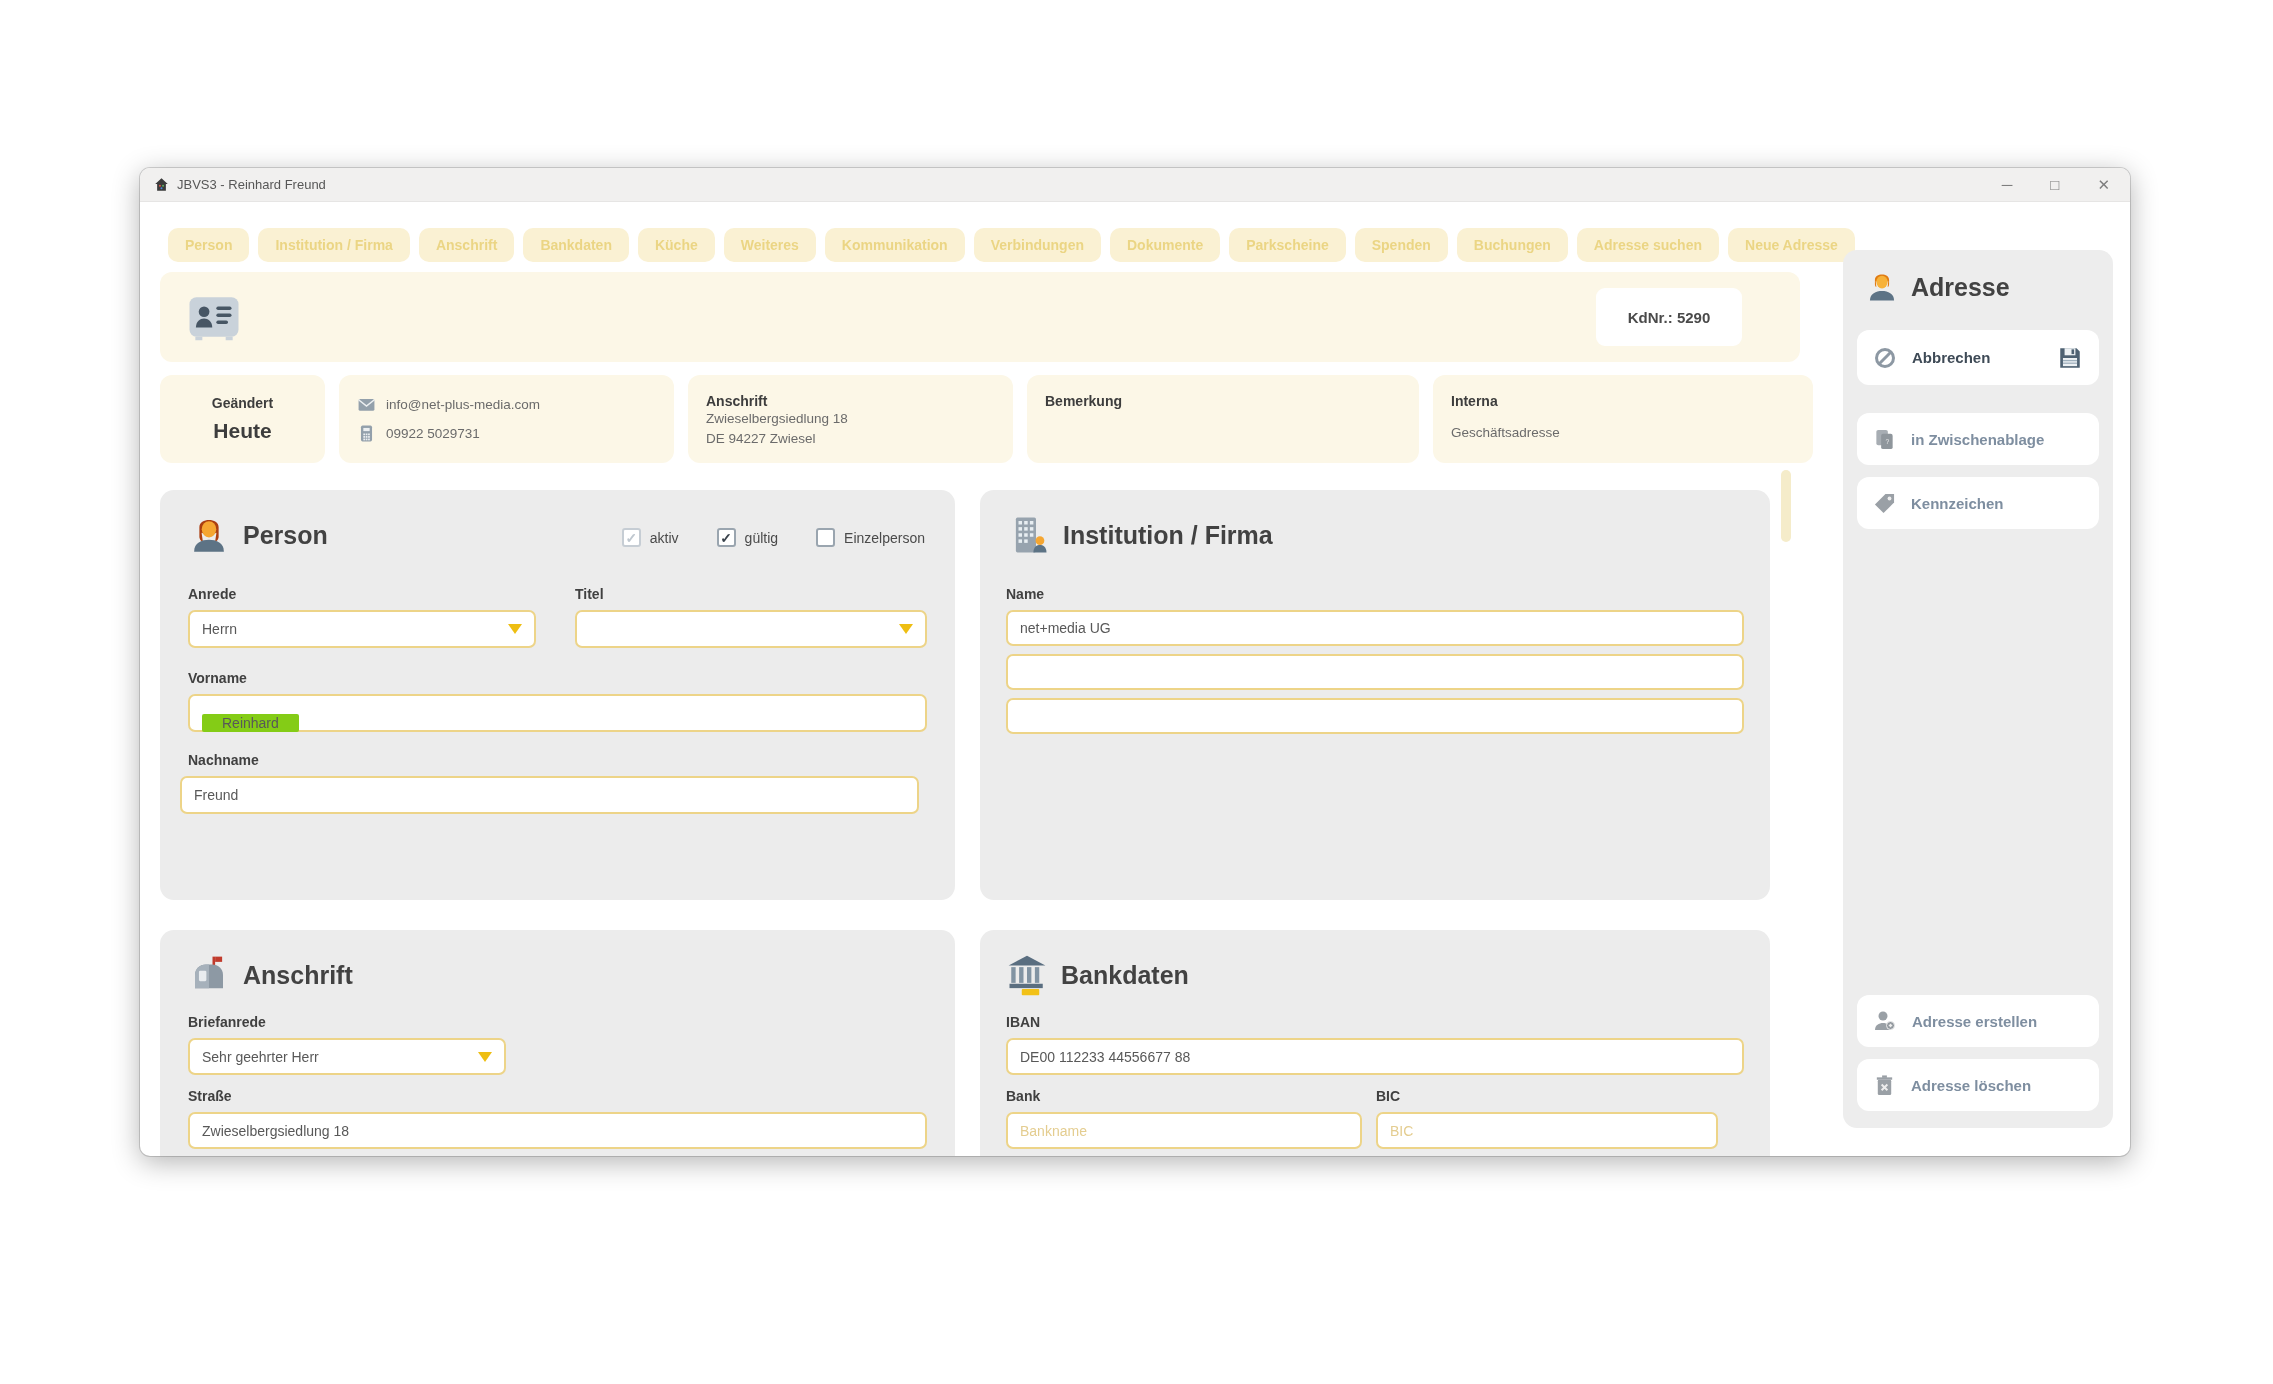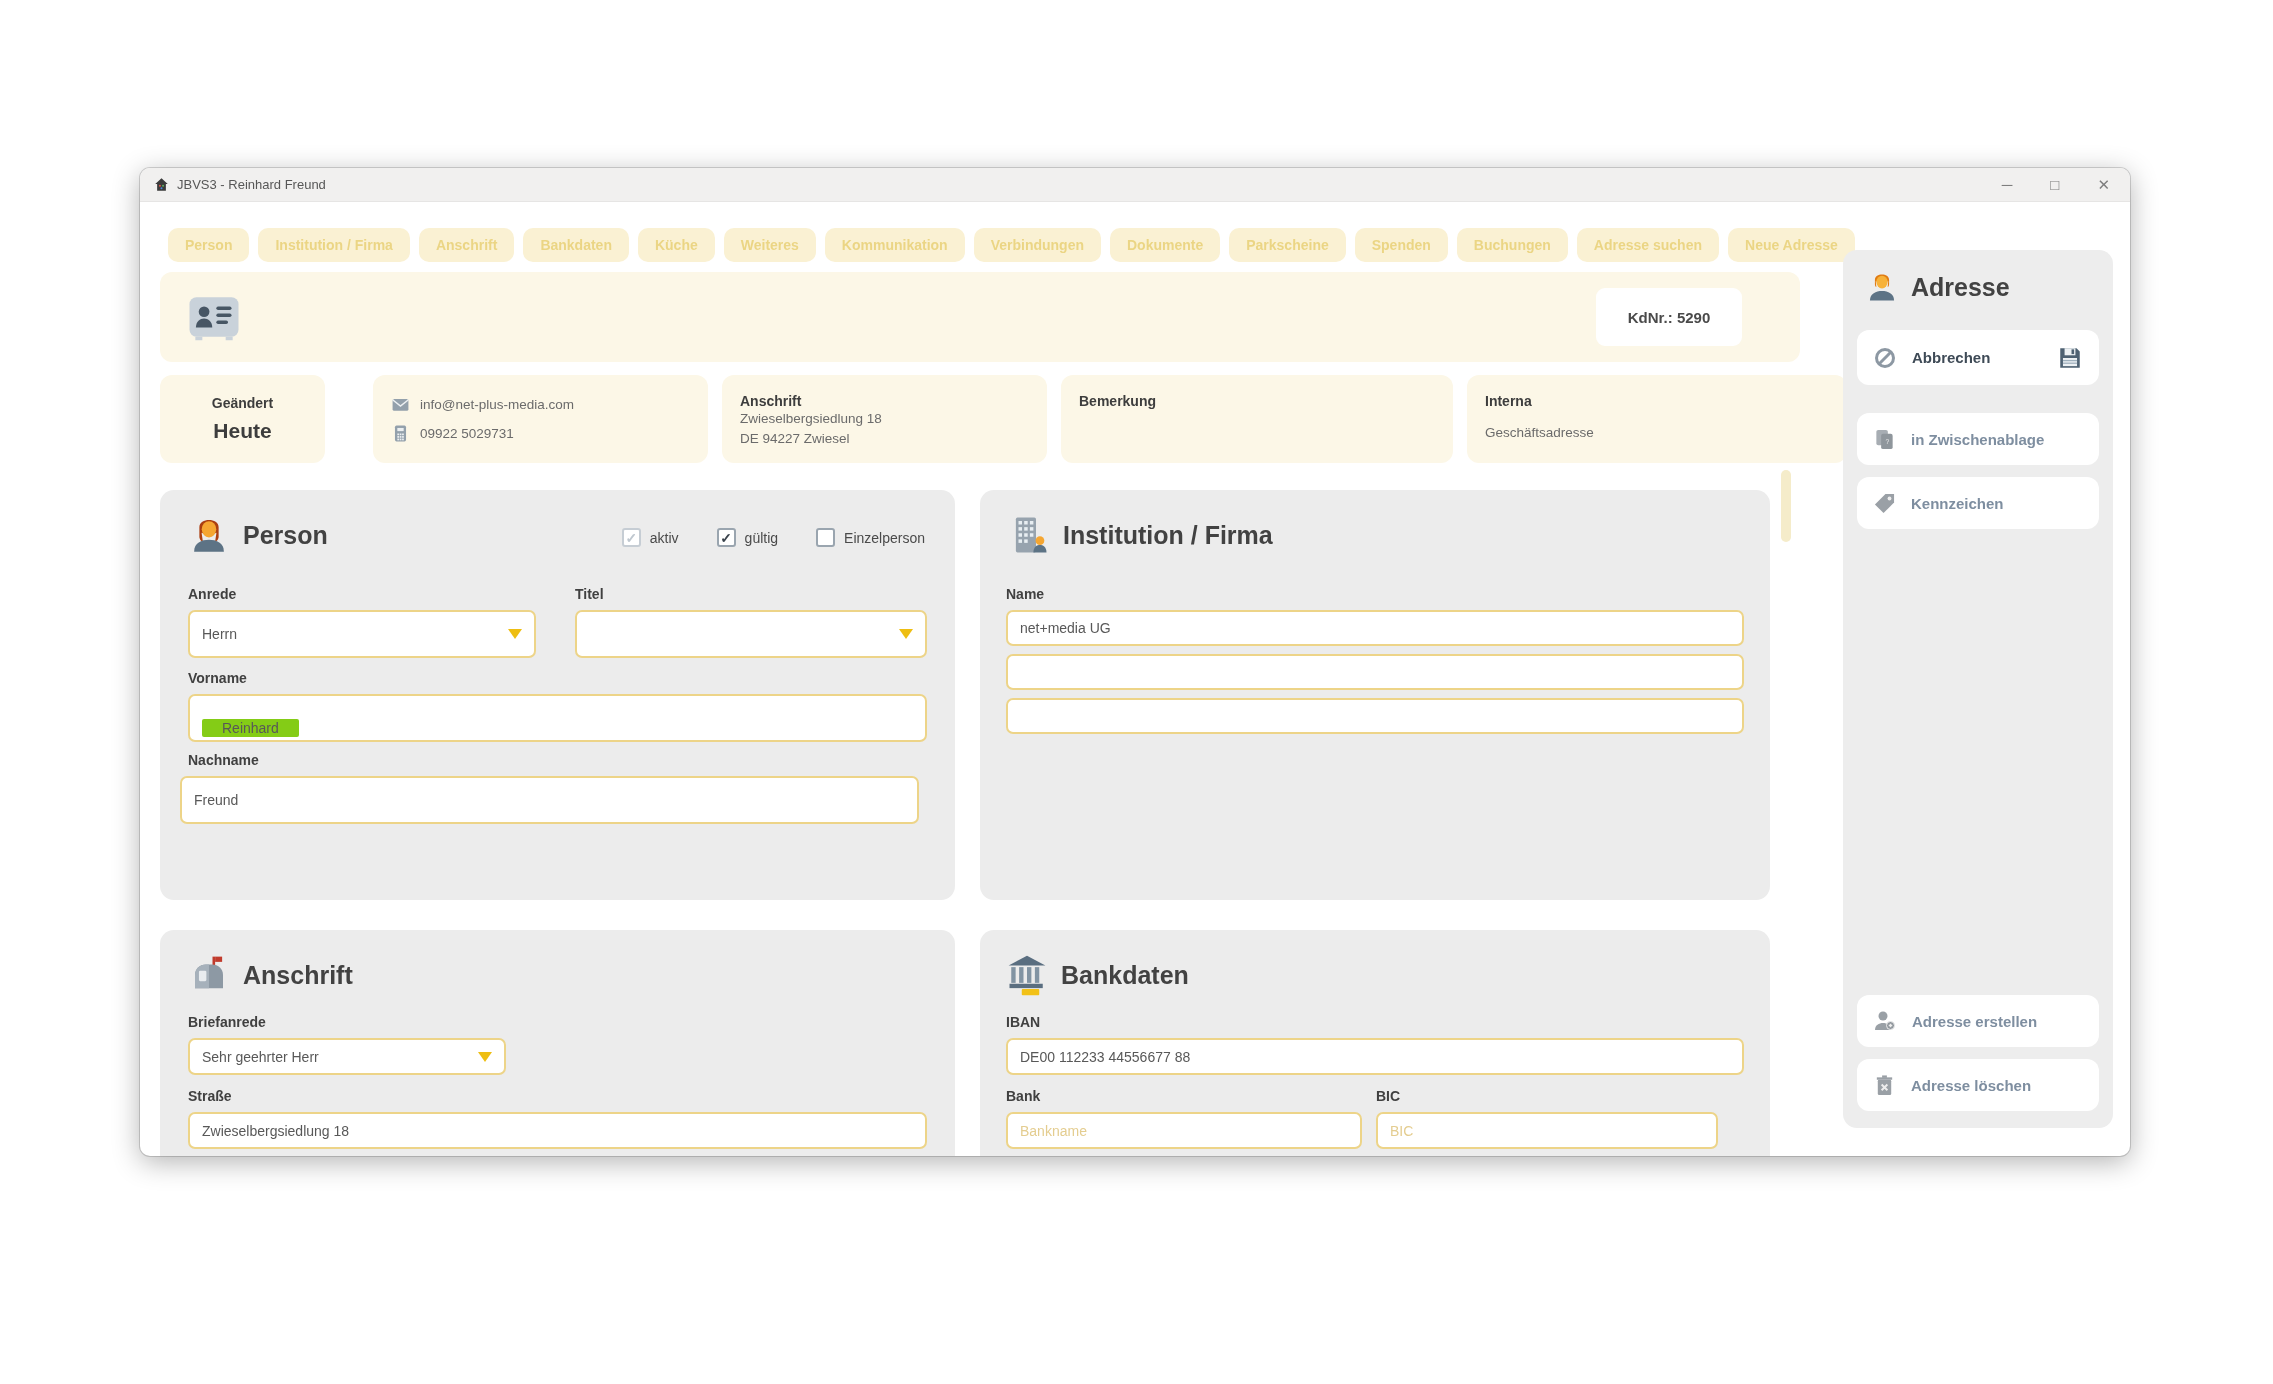--- a/index.html
+++ b/index.html
@@ -51,21 +51,21 @@
   .ib-big{font-size:21px;font-weight:bold;color:#3d3d3d;}
   .ib-value{font-size:13.5px;color:#6b6b6b;line-height:1.45;}
   .crow{display:flex;align-items:center;gap:10px;}
   .contactbox{display:flex;flex-direction:column;justify-content:center;gap:9px;}
   
   .sec{position:absolute;background:#ececec;border-radius:14px;}
   .sec-head{position:absolute;left:28px;top:24px;display:flex;align-items:center;gap:13px;}
   .sec-title{font-size:25px;font-weight:bold;color:#424242;}
   .flabel{position:absolute;font-size:14px;font-weight:bold;color:#404040;}
   .field{
-    position:absolute;height:48px;background:#ffffff;border:2px solid #edd488;border-radius:7px;
+    position:absolute;height:38px;background:#ffffff;border:2px solid #edd488;border-radius:7px;
     box-sizing:border-box;display:flex;align-items:center;padding:0 12px;
     font-size:14px;color:#585858;
   }
   .dropdown{justify-content:space-between;}
   .tri{width:0;height:0;border-left:7px solid transparent;border-right:7px solid transparent;border-top:10px solid #eebe12;}
   .hl{background:#84cc16;padding:1px 20px;border-radius:2px;margin-top:20px;}
   .ph{color:#e4cd90;}
   
   .checks{position:absolute;right:30px;top:38px;display:flex;gap:38px;align-items:center;}
   .check{display:flex;align-items:center;gap:9px;}
@@ -146,21 +146,21 @@
       </svg>
     </span>
     <span class="kdnr">KdNr.: 5290</span>
   </div>
 
   <div class="inforow">
     <div class="ibox center" style="width:165px;">
       <span class="ib-label">Geändert</span>
       <span class="ib-big">Heute</span>
     </div>
-    <div class="ibox contactbox" style="width:335px;margin-left:34px;">
+    <div class="ibox contactbox" style="width:335px;">
       <span class="crow">
         <span>
           <svg width="19" height="19" viewBox="0 0 24 24">
               <rect x="2" y="5" width="20" height="15" rx="2" fill="#93a0ab"></rect>
               <path d="M2 6l10 8 10-8" fill="none" stroke="#eceff1" stroke-width="2"></path>
             </svg>
         </span>
         <span class="ib-value">info@net-plus-media.com</span>
       </span>
       <span class="crow">

